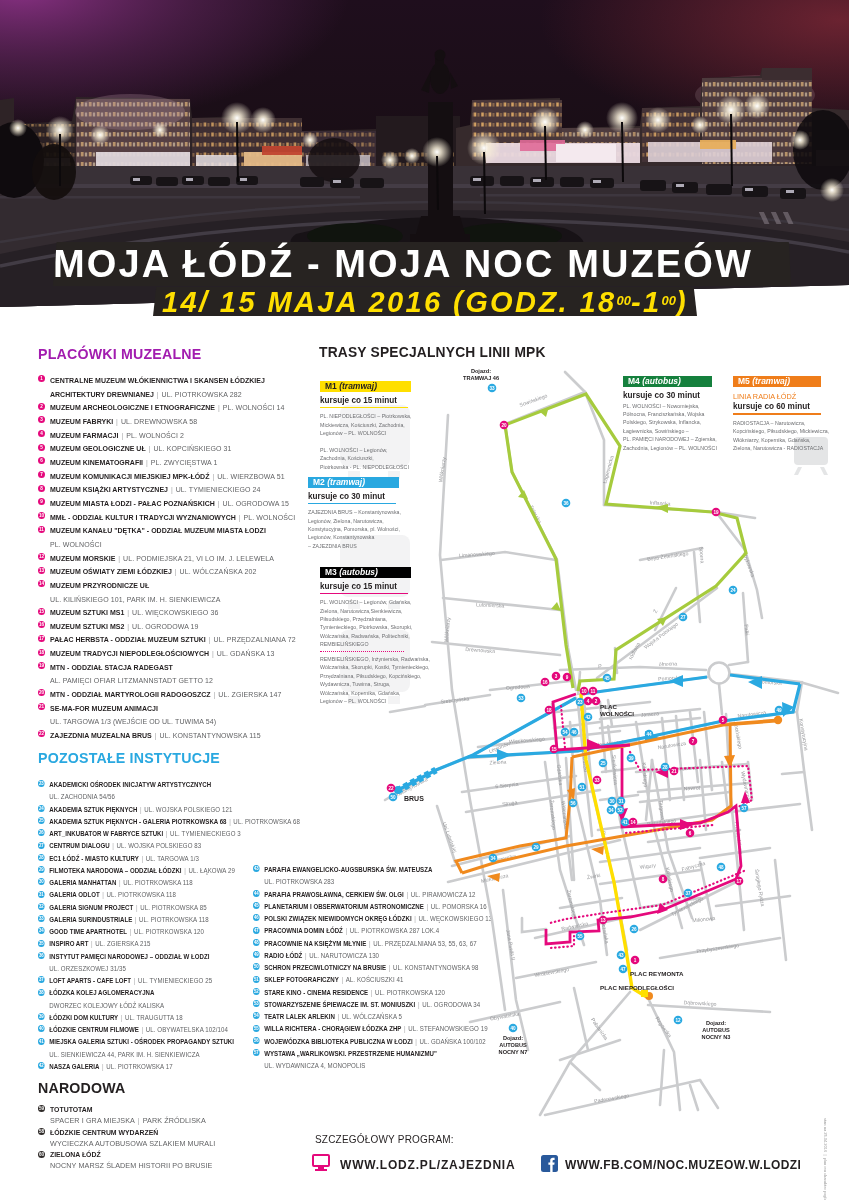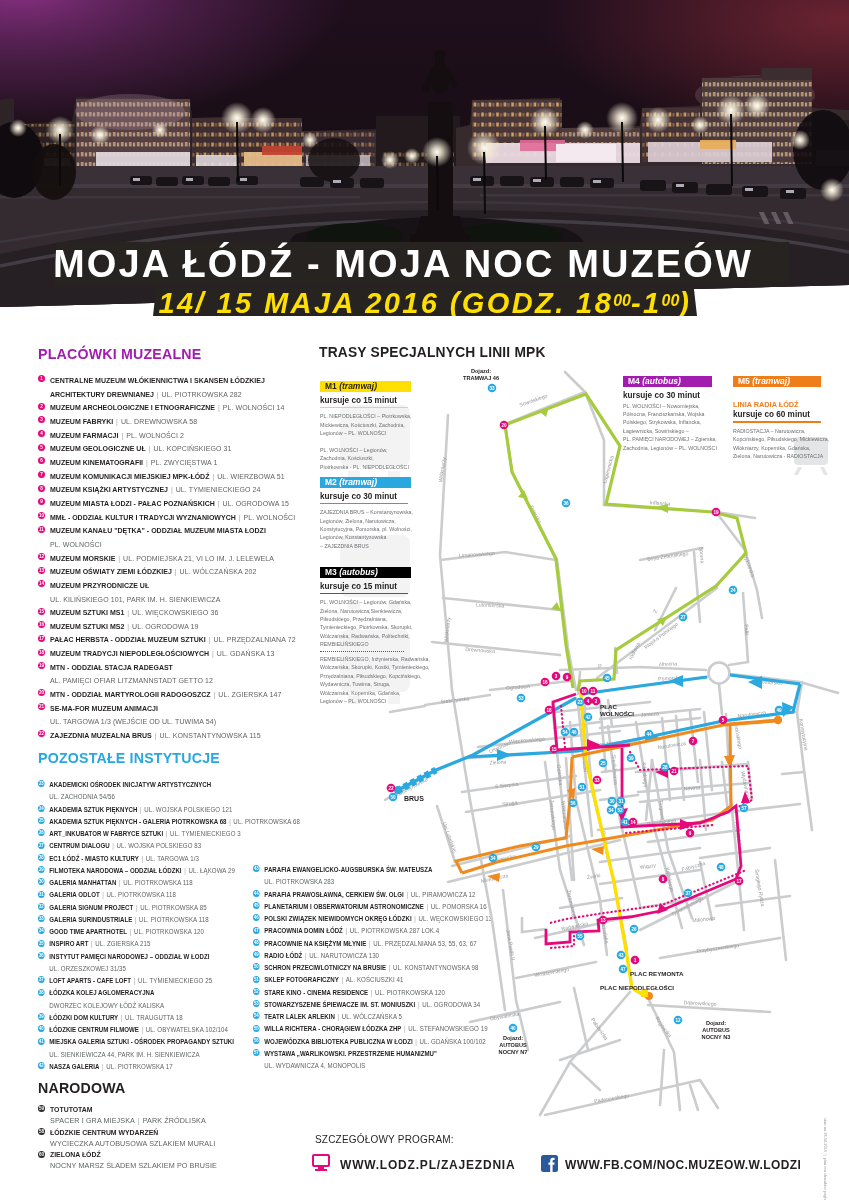--- a/index.html
+++ b/index.html
@@ -3,21 +3,21 @@
 <style>
 html,body{margin:0;padding:0}
 .page{position:relative;width:849px;height:1200px;background:#fff;overflow:hidden;font-family:"Liberation Sans",sans-serif}
 .abs{position:absolute}
 .band1{position:absolute;left:53px;top:242px;width:738px;height:44px;background:#272321;
   clip-path:polygon(0.5% 0,99.7% 0,100% 100%,0 100%);
   color:#fff;font-weight:bold;font-size:38px;letter-spacing:2.1px;text-align:left;line-height:45px;white-space:nowrap}
 .band2{position:absolute;left:153px;top:287px;width:544px;height:29px;background:#272321;
   clip-path:polygon(0.6% 0,99.4% 0,100% 100%,0 100%);
   color:#ffdf00;font-weight:bold;font-style:italic;font-size:29px;letter-spacing:2.4px;text-align:center;line-height:28px;white-space:nowrap}
-.band2 sup{font-size:16px;vertical-align:7px;letter-spacing:0}
+.band2 sup{font-size:13px;vertical-align:7px;letter-spacing:0}
 .h1{position:absolute;font-weight:bold;font-size:14.2px;letter-spacing:0.2px;white-space:nowrap}
 .pink{color:#a21caf}
 .blue{color:#29a8e0}
 .dark{color:#231f20}
 .list{position:absolute;color:#231f20}
 .it{position:relative;padding-left:12px;white-space:nowrap}
 .it b{font-weight:bold;letter-spacing:0}
 .sep{color:#a7a8aa;font-style:normal;font-weight:normal;padding:0 1px}
 .ad{color:#616264;font-weight:normal;letter-spacing:0.1px}
 .num{position:absolute;left:0;top:1.4px;width:7px;height:7px;border-radius:50%;color:#fff;
@@ -296,21 +296,21 @@
 <div class="it"><span class="num nb">55</span><b>WILLA RICHTERA - CHORĄGIEW ŁÓDZKA ZHP</b> <span class="sep">|</span> <span class="ad">UL. STEFANOWSKIEGO 19</span></div>
 <div class="it"><span class="num nb">56</span><b>WOJEWÓDZKA BIBLIOTEKA PUBLICZNA W ŁODZI</b> <span class="sep">|</span> <span class="ad">UL. GDAŃSKA 100/102</span></div>
 <div class="it"><span class="num nb">57</span><b>WYSTAWA „WARLIKOWSKI. PRZESTRZENIE HUMANIZMU"</b><br><span class="ad">UL. WYDAWNICZA 4, MONOPOLIS</span></div>
 </div>
 
 <div class="h1 dark" style="left:38px;top:1080px">NARODOWA</div>
 
 <div class="list s3" style="left:38px;top:1104px;width:260px">
 <div class="it"><span class="num nd">59</span><b>TOTUTOTAM</b><br><span class="ad">SPACER I GRA MIEJSKA <span class="sep">|</span> PARK ŹRÓDLISKA</span></div>
 <div class="it"><span class="num nd">58</span><b>ŁÓDZKIE CENTRUM WYDARZEŃ</b><br><span class="ad">WYCIECZKA AUTOBUSOWA SZLAKIEM MURALI</span></div>
-<div class="it"><span class="num nd">60</span><b>ZIELONA ŁÓDŹ</b><br><span class="ad">NOCNY MARSZ ŚLADEM SZLAKIEM PO BRUSIE</span></div>
+<div class="it"><span class="num nd">60</span><b>ZIELONA ŁÓDŹ</b><br><span class="ad">NOCNY MARSZ ŚLADEM HISTORII PO BRUSIE</span></div>
 </div>
 
 <div class="h1 dark" style="left:319px;top:345px;font-size:13.8px">TRASY SPECJALNYCH LINII MPK</div>
 
 <svg class="abs" style="left:380px;top:360px" width="469" height="780" viewBox="380 360 469 780">
 <defs>
 <marker id="agr" viewBox="0 0 10 10" refX="6" refY="5" markerWidth="3.4" markerHeight="3.4" orient="auto">
           <path d="M0,0 L10,5 L0,10 Z" fill="#a6cb3d"></path>
         </marker>
 <marker id="abl" viewBox="0 0 10 10" refX="6" refY="5" markerWidth="3.4" markerHeight="3.4" orient="auto">
@@ -825,45 +825,45 @@
       <path d="M30,32 L34,40 L38,40 L34,32 Z"></path>
 </svg>
 
 <div class="leg" style="left:320px;top:381px;width:91px">
 <div class="bar m1bar">M1 <i>(tramwaj)</i></div>
 <div class="kur">kursuje co 15 minut</div>
 <div class="rule" style="background:#ffdf00"></div>
 <div class="rt">PL. NIEPODLEGŁOŚCI – Piotrkowska,<br>Mickiewicza, Kościuszki, Zachodnia,<br>Legionów – PL. WOLNOŚCI<br><br>PL. WOLNOŚCI – Legionów,<br>Zachodnia, Kościuszki,<br>Piotrkowska - PL. NIEPODLEGŁOŚCI</div>
 </div>
 
-<div class="leg" style="left:320px;top:477px;width:91px">
+<div class="leg" style="left:308px;top:477px;width:91px">
 <div class="bar" style="background:#29a8e0">M2 <i>(tramwaj)</i></div>
 <div class="kur">kursuje co 30 minut</div>
 <div class="rule" style="background:#29a8e0"></div>
 <div class="rt">ZAJEZDNIA BRUS – Konstantynowska,<br>Legionów, Zielona, Narutowicza,<br>Konstytucyjna, Pomorska, pl. Wolności,<br>Legionów, Konstantynowska<br>– ZAJEZDNIA BRUS</div>
 </div>
 
 <div class="leg" style="left:320px;top:567px;width:91px">
 <div class="bar" style="background:#000000">M3 <i>(autobus)</i></div>
 <div class="kur">kursuje co 15 minut</div>
 <div class="rule" style="background:#e5097c"></div>
 <div class="rt">PL. WOLNOŚCI – Legionów, Gdańska,<br>Zielona, Narutowicza,Sienkiewicza,<br>Piłsudskiego, Przędzalniana,<br>Tymienieckiego, Piotrkowska, Skorupki,<br>Wólczańska, Radwańska, Politechniki,<br>REMBIELIŃSKIEGO</div>
 <div style="border-top:1.6px dotted #e5097c;margin:2.5px 0;width:84px"></div>
 <div class="rt">REMBIELIŃSKIEGO, Inżynierska, Radwańska,<br>Wólczańska, Skorupki, Kostki, Tymienieckiego,<br>Przędzalniana, Piłsudskiego, Kopcińskiego,<br>Wydawnicza, Tuwima, Struga,<br>Wólczańska, Kopernika, Gdańska,<br>Legionów – PL. WOLNOŚCI</div>
 </div>
 
 <div class="leg" style="left:623px;top:376px;width:89px">
-<div class="bar" style="background:#a21caf">M4 <i>(autobus)</i></div>
+<div class="bar" style="background:#15803d">M4 <i>(autobus)</i></div>
 <div class="kur">kursuje co 30 minut</div>
 <div class="rt">PL. WOLNOŚCI – Nowomiejska,<br>Północna, Franciszkańska, Wojska<br>Polskiego, Strykowska, Inflancka,<br>Łagiewnicka, Sowińskiego –<br>PL. PAMIĘCI NARODOWEJ – Zgierska,<br>Zachodnia, Legionów – PL. WOLNOŚCI</div>
 </div>
 
 <div class="leg" style="left:733px;top:376px;width:88px">
 <div class="bar" style="background:#ef7d1a">M5 <i>(tramwaj)</i></div>
-<div style="color:#ef7d1a;font-weight:bold;font-size:7.3px;margin-top:13px">LINIA RADIA ŁÓDŹ</div>
+<div style="color:#ef7d1a;font-weight:normal;font-size:7.3px;margin-top:5px">LINIA RADIA ŁÓDŹ</div>
 <div class="kur" style="margin-top:1px">kursuje co 60 minut</div>
 <div class="rule" style="background:#ef7d1a"></div>
 <div class="rt">RADIOSTACJA – Narutowicza,<br>Kopcińskiego, Piłsudskiego, Mickiewicza,<br>Włókniarzy, Kopernika, Gdańska,<br>Zielona, Narutowicza - RADIOSTACJA</div>
 </div>
 
 <div class="prog" style="left:315px;top:1134px;font-size:10px;letter-spacing:0.2px">SZCZEGÓŁOWY PROGRAM:</div>
 
 <svg class="abs" style="left:311px;top:1154px" width="20" height="18" viewBox="0 0 20 18">
 <rect x="2" y="1" width="16" height="11" rx="1" fill="none" stroke="#e5097c" stroke-width="2"></rect>
 <rect x="7" y="13" width="6" height="2" fill="#e5097c"></rect>

